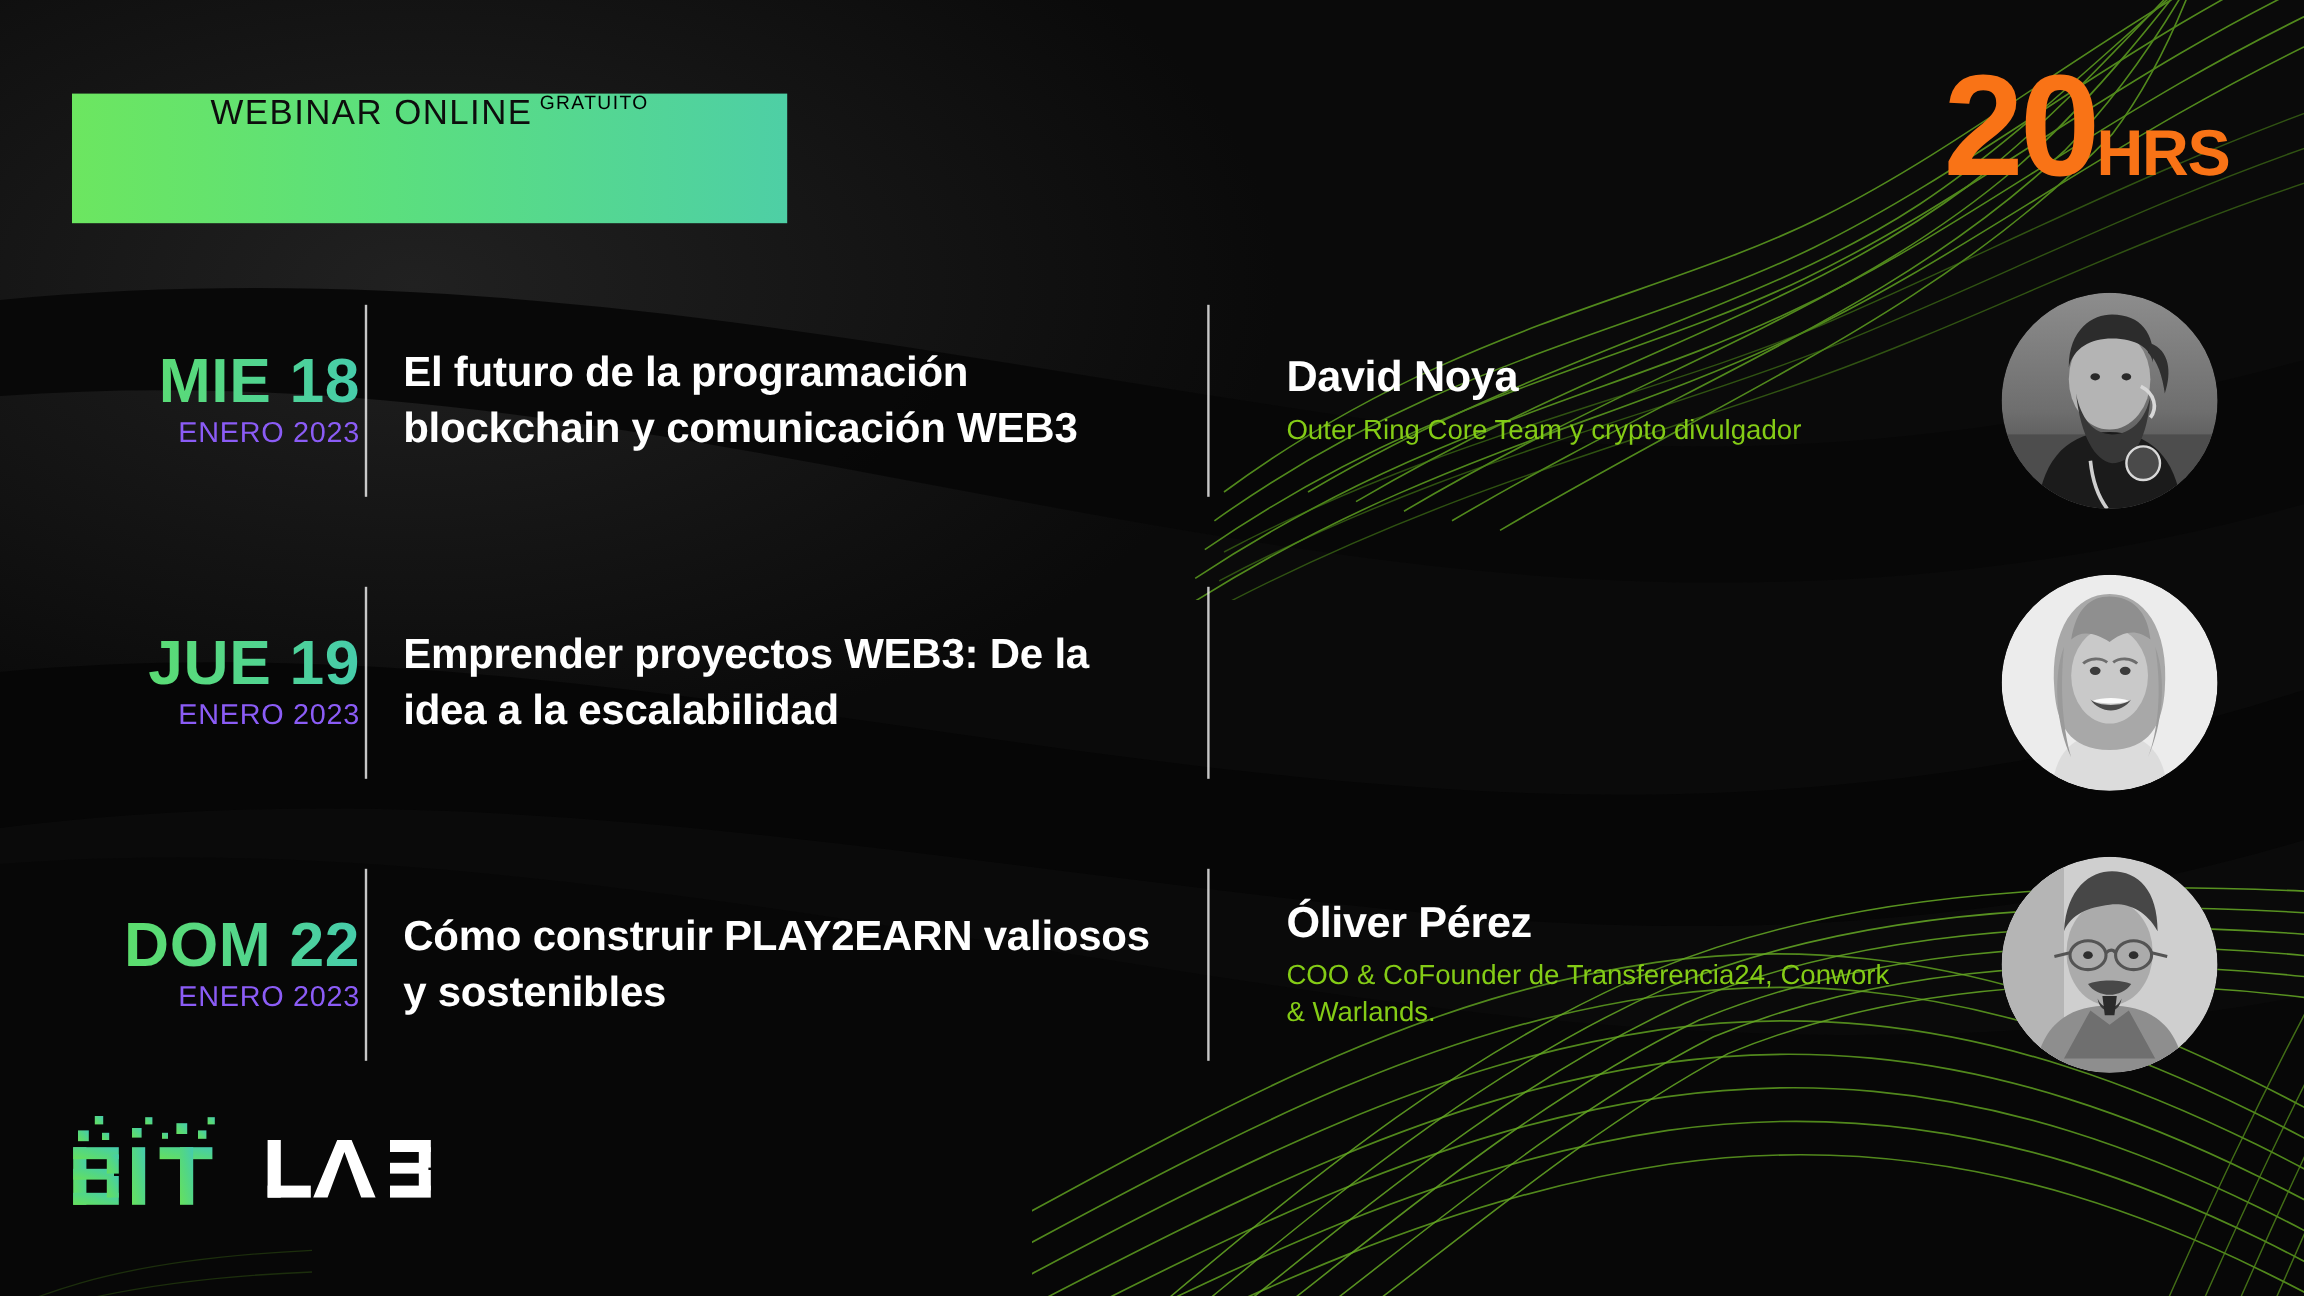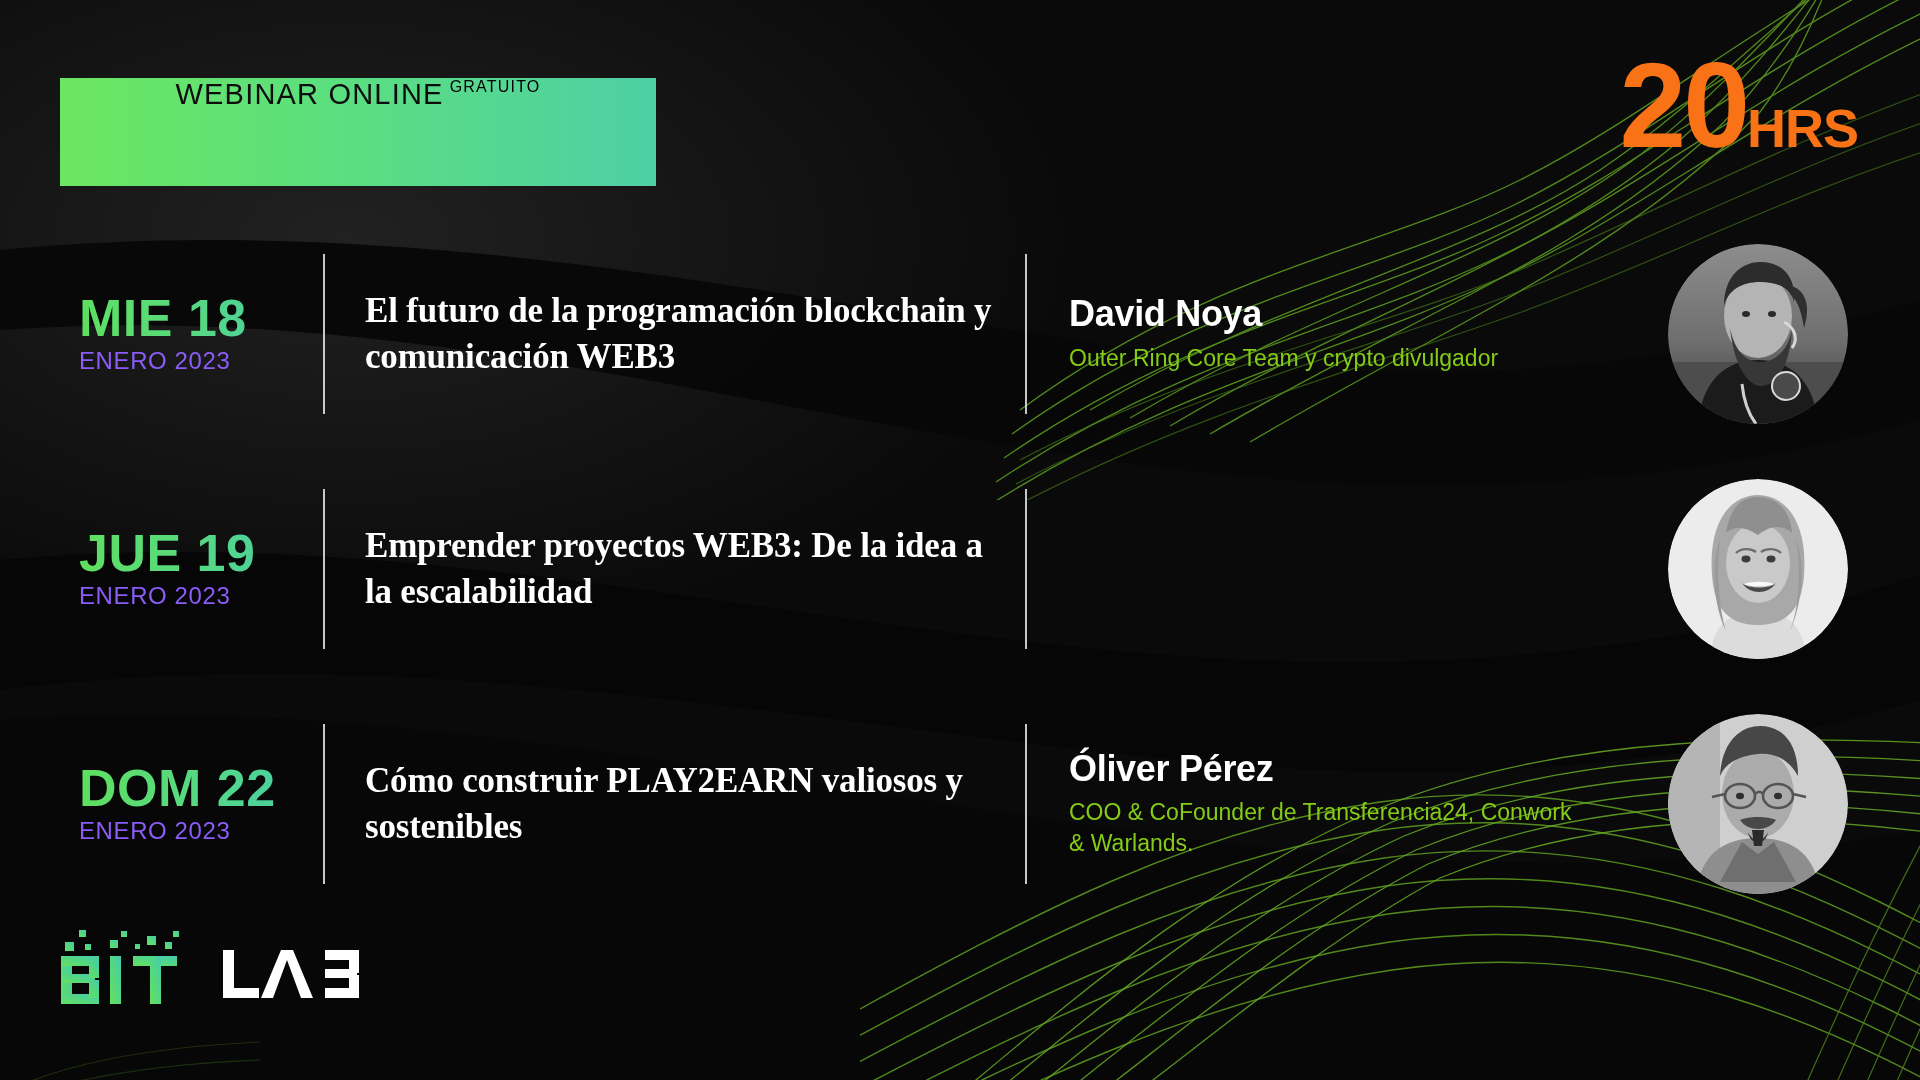--- a/index.html
+++ b/index.html
@@ -35,40 +35,40 @@
 
   
   .hrs{position:absolute;right:62px;top:48px;display:flex;align-items:baseline;color:#f97316;justify-content:space-between;}
   .hrs .num{font-size:120px;font-weight:800;line-height:.95;letter-spacing:-3px;}
   .hrs .unit{font-size:54px;font-weight:800;letter-spacing:-1px;}
 
   
   .rows{position:absolute;left:0;top:216px;width:1920px;}
   .row{position:relative;height:235px;display:flex;align-items:center;}
 
-  .date-col{width:300px;flex:0 0 300px;padding-left:60px;box-sizing:border-box;text-align:left;margin-left:19px;}
+  .date-col{width:300px;flex:0 0 300px;padding-left:60px;box-sizing:border-box;text-align:right;}
   .date-main{
     font-size:52px;font-weight:800;letter-spacing:.5px;line-height:1.02;
     background:linear-gradient(90deg,#5fe05f 0%,#56d884 50%,#46ccab 100%);
     -webkit-background-clip:text;background-clip:text;color:transparent;
     white-space:nowrap;
   }
   .date-sub{font-size:24px;font-weight:400;color:#8b5cf6;letter-spacing:.6px;margin-top:2px;white-space:nowrap;}
 
   .divider{width:2px;background:#e9e9e9;opacity:.85;flex:0 0 2px;}
   .div-title{height:160px;margin-left:4px;}
   .div-speaker{height:160px;margin:0 0 0 0;}
 
-  .title-col{flex:0 0 700px;width:700px;padding:0 28px 0 40px;box-sizing:border-box;font-family:Liberation Serif, serif;}
+  .title-col{flex:0 0 700px;width:700px;padding:0 28px 0 30px;box-sizing:border-box;}
   .title-col h2{
     margin:0;color:#fff;font-size:35px;font-weight:800;line-height:1.30;letter-spacing:-.2px;
   }
 
   .spk-wrap{flex:1 1 auto;display:flex;align-items:center;}
-  .spk-col{padding-left:42px;box-sizing:border-box;flex:1 1 auto;}
+  .spk-col{padding-left:64px;box-sizing:border-box;flex:1 1 auto;}
   .spk-name{color:#fff;font-size:36px;font-weight:800;letter-spacing:-.3px;line-height:1.1;}
   .spk-role{color:#84cc16;font-size:23px;font-weight:400;line-height:1.32;margin-top:9px;max-width:520px;}
 
   .avatar{
     position:absolute;right:72px;top:50%;transform:translateY(-50%);
     width:180px;height:180px;border-radius:50%;overflow:hidden;
     filter:grayscale(100%);background:#2b2b2b;
   }
   .avatar svg{display:block;width:180px;height:180px;}
 

